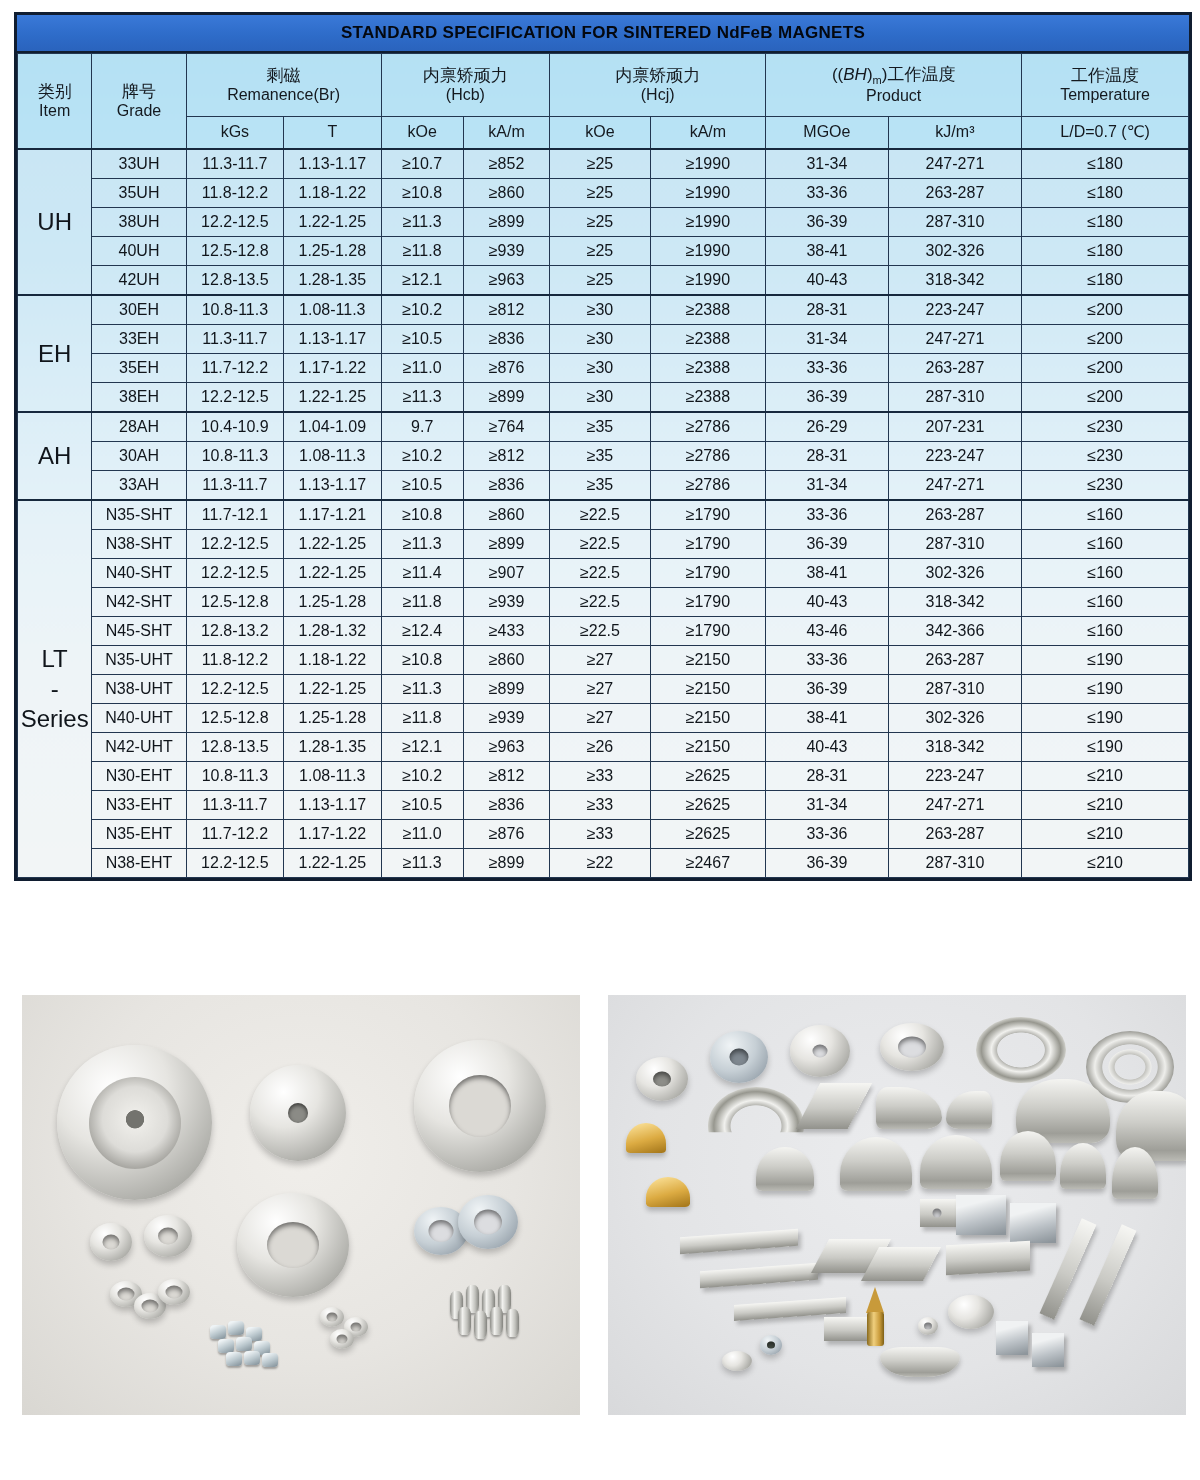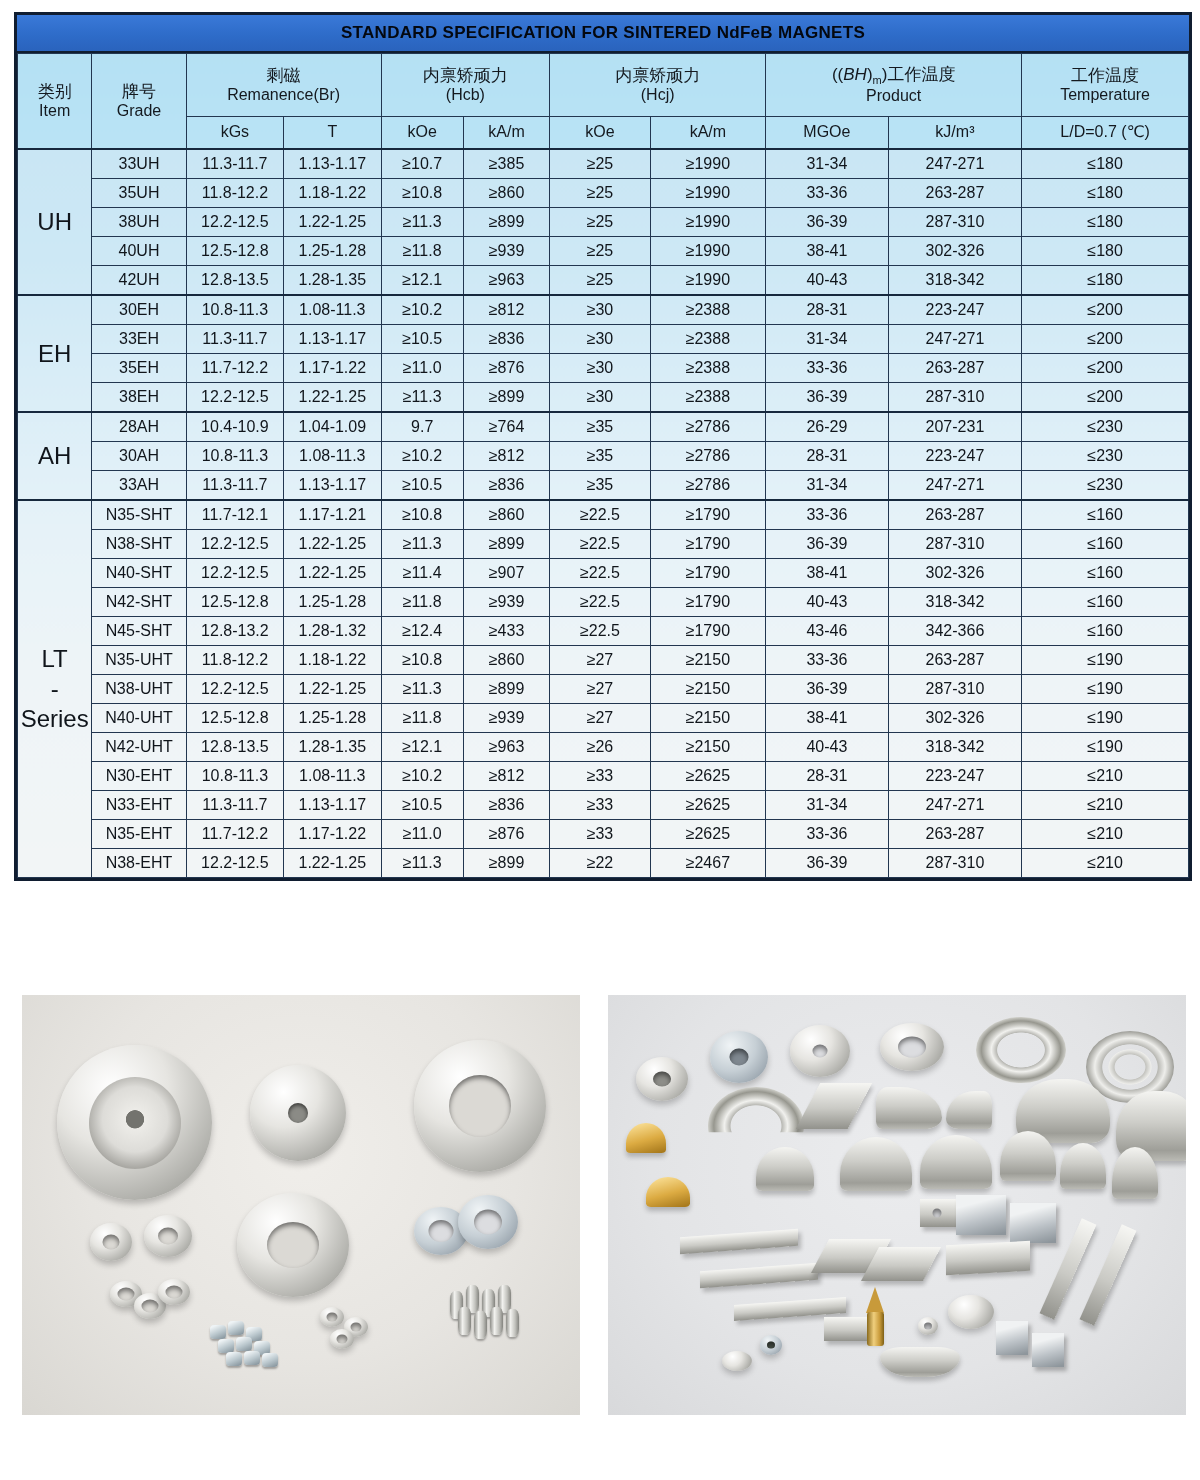--- a/index.html
+++ b/index.html
@@ -121,21 +121,21 @@
           <th>L/D=0.7 (℃)</th>
         </tr>
       </thead>
       <tbody>
           <tr class="group-start">
             <td class="item-cell" rowspan="5">UH</td>
             <td>33UH</td>
             <td>11.3-11.7</td>
             <td>1.13-1.17</td>
             <td>≥10.7</td>
-            <td>≥385</td>
+            <td>≥852</td>
             <td>≥25</td>
             <td>≥1990</td>
             <td>31-34</td>
             <td>247-271</td>
             <td>≤180</td>
           </tr>
           <tr>
             <td>35UH</td>
             <td>11.8-12.2</td>
             <td>1.18-1.22</td>

